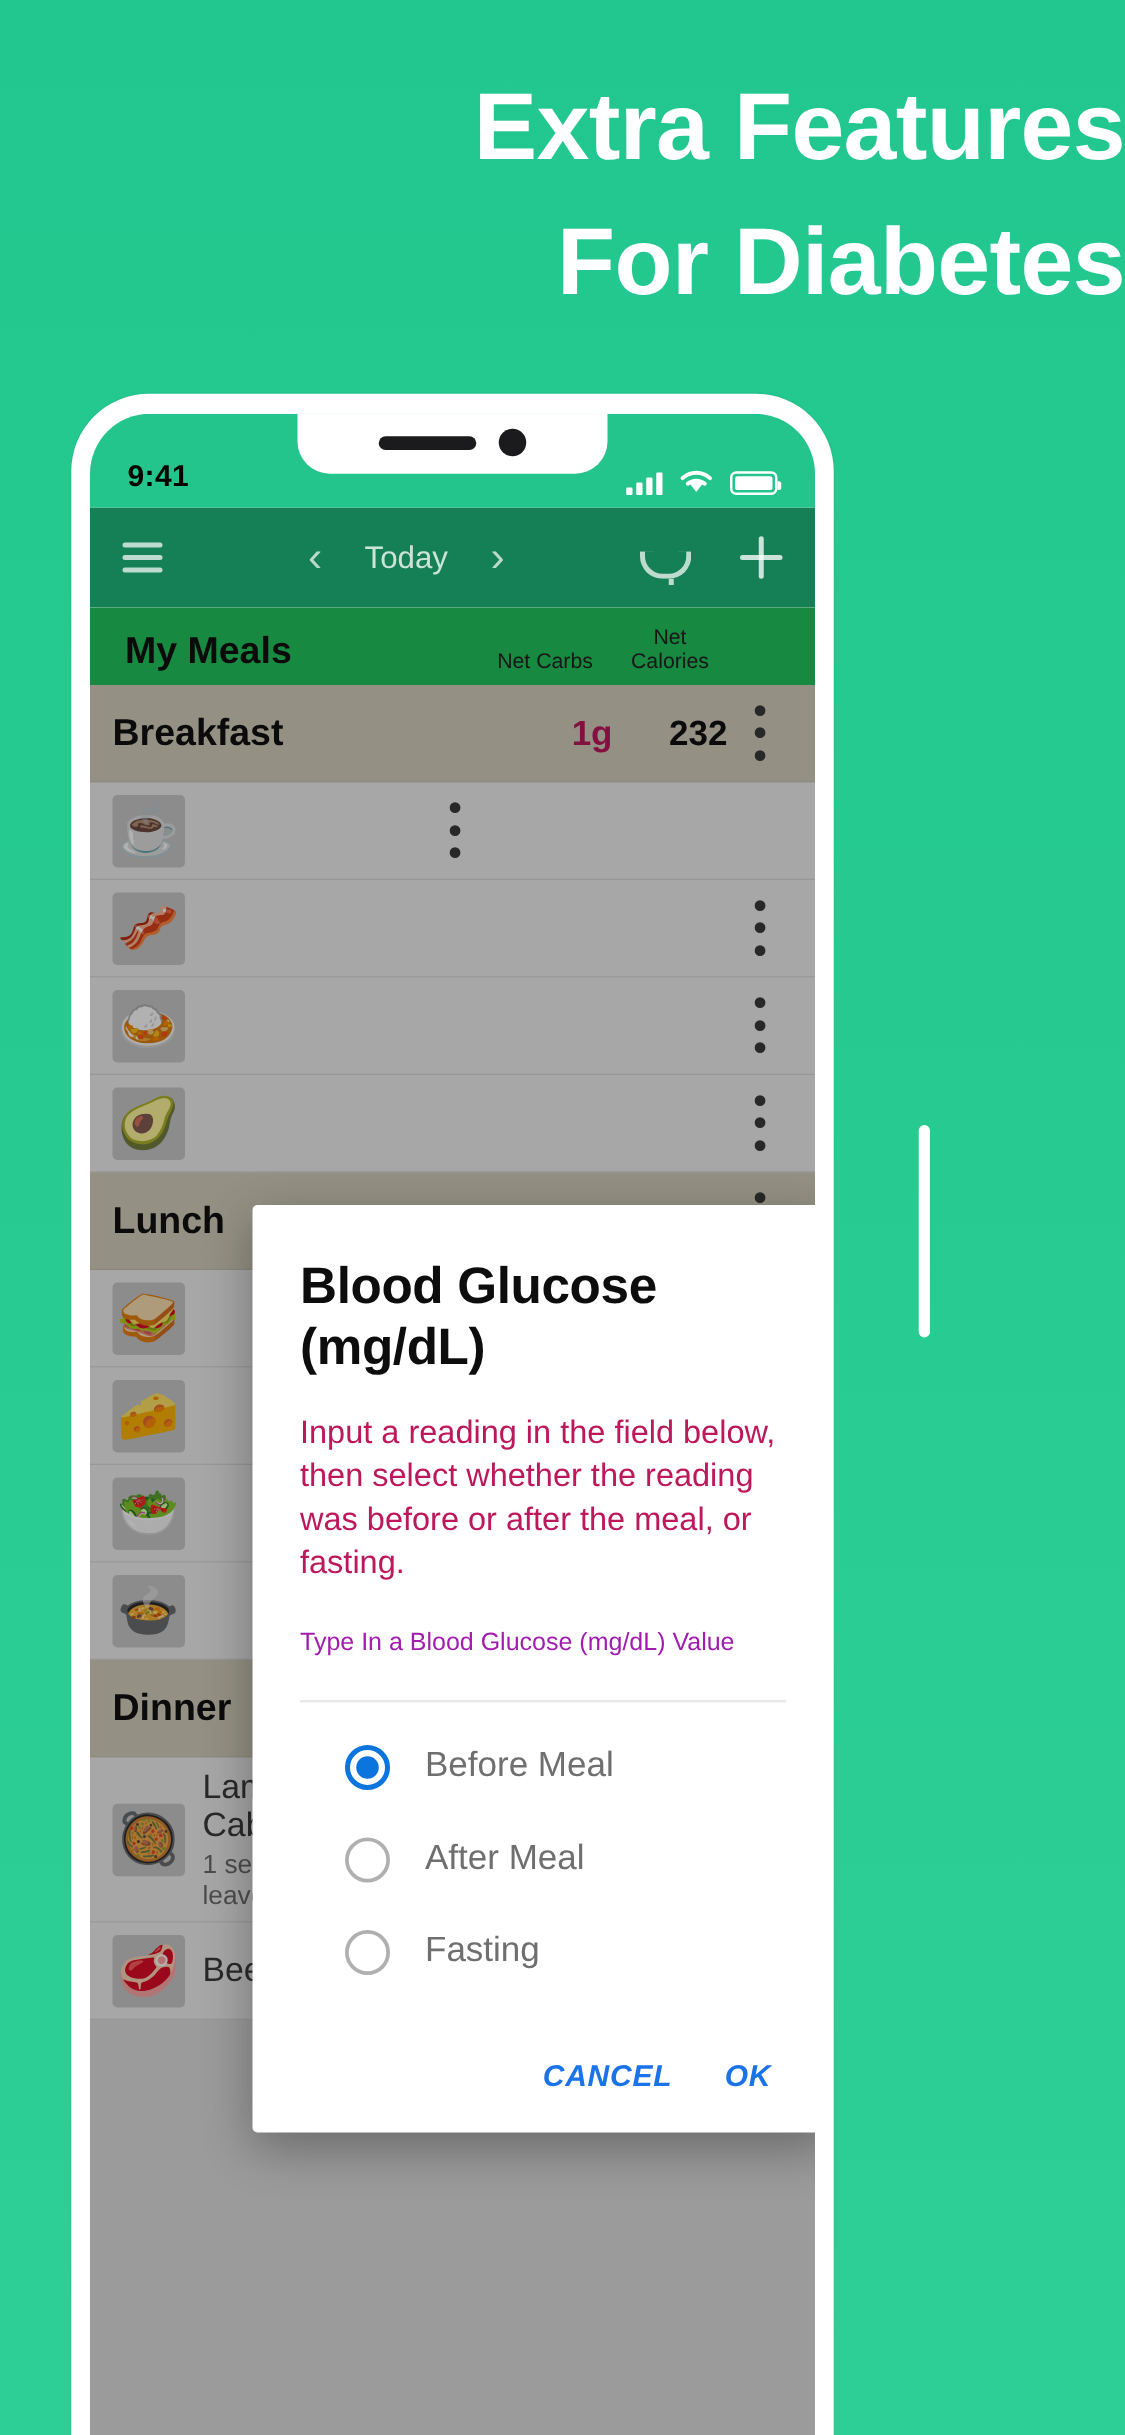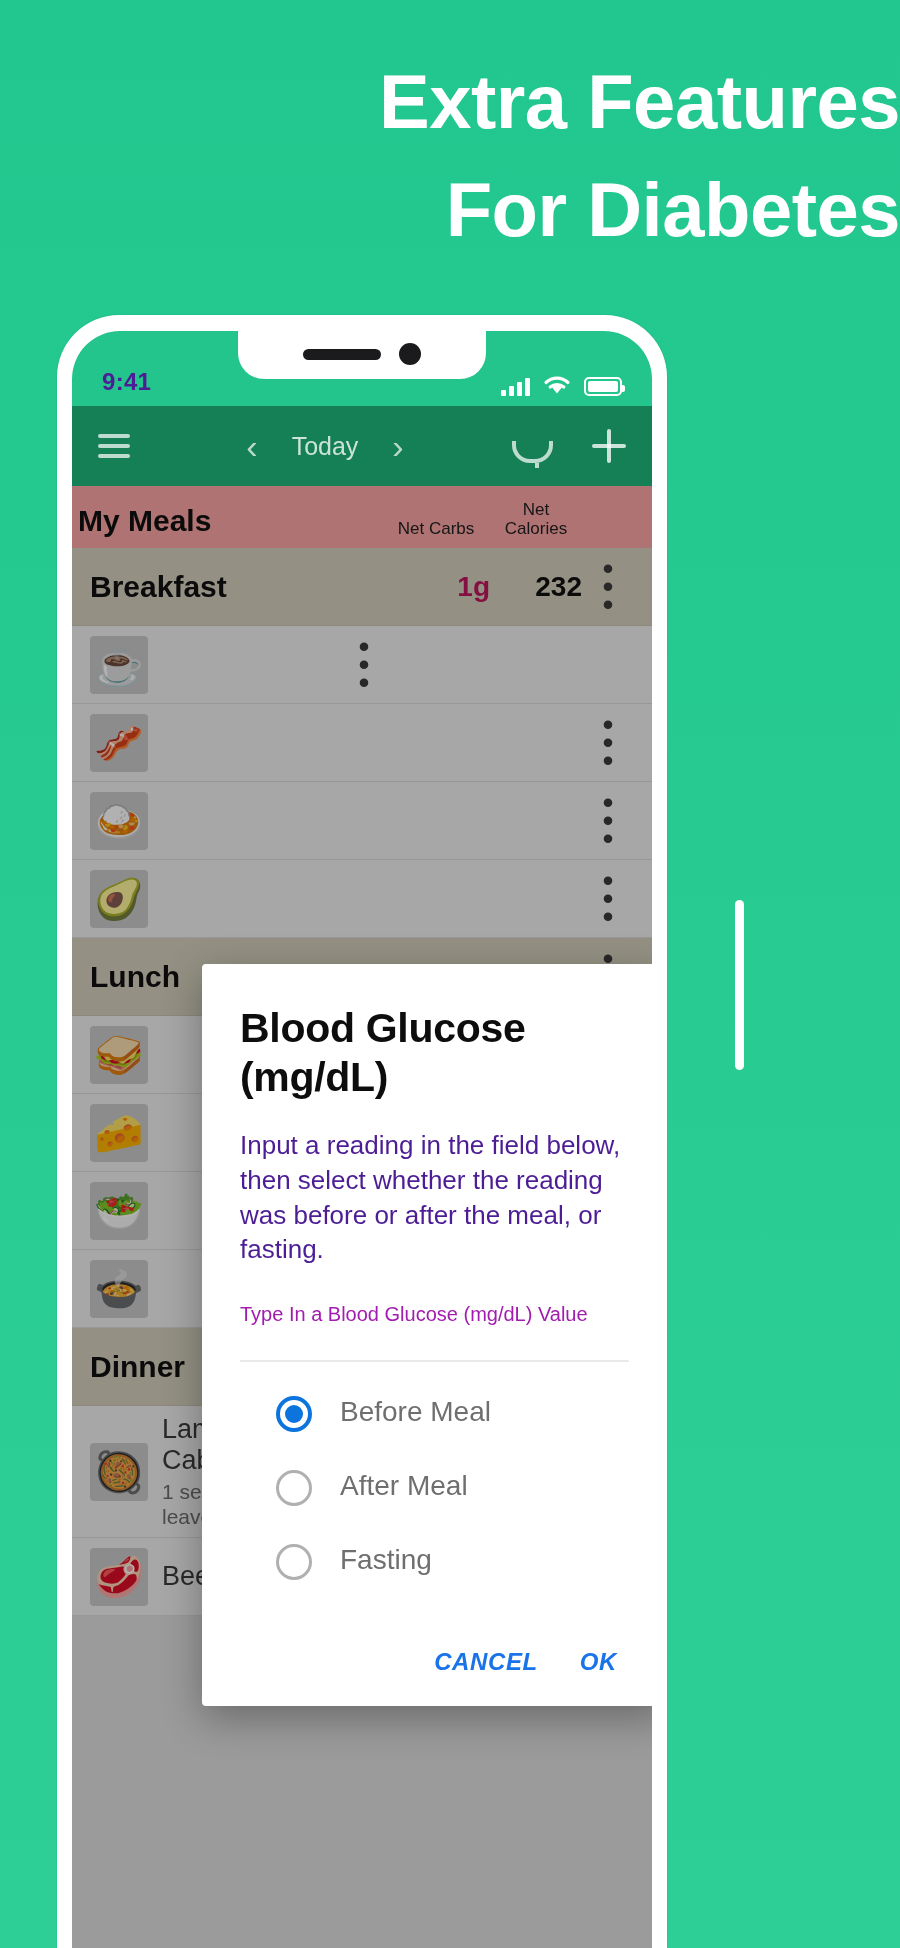--- a/index.html
+++ b/index.html
@@ -63,21 +63,21 @@
   .statusbar {
     position: relative;
     height: 75px;
     background: #23c58c;
     display: flex;
     align-items: flex-end;
     justify-content: space-between;
     padding: 0 30px 10px 30px;
   }
   .status-time {
-    color: #4c1d95;
+    color: #000000;
     font-size: 24px;
     font-weight: bold;
     letter-spacing: 0.3px;
   }
   .status-icons { display: flex; align-items: flex-end; gap: 12px; }
   .notch {
     position: absolute;
     left: 50%; top: -2px;
     transform: translateX(-50%);
     width: 248px; height: 50px;
@@ -138,22 +138,22 @@
   }
   .plus::before { left: 0; top: 15px; width: 34px; height: 4px; }
   .plus::after  { top: 0; left: 15px; height: 34px; width: 4px; }
 
   
   .content { position: relative; background: #dedede; height: 1529px; }
   .scrim { position: absolute; inset: 0; background: rgba(0,0,0,0.30); z-index: 5; pointer-events: none; }
 
   .meals-head {
     display: flex; align-items: flex-end;
-    padding: 14px 18px 10px 6px;
-    background: #fca5a5;
+    padding: 14px 18px 10px 28px;
+    background: #22c55e;
     height: 62px;
   }
   .meals-title { font-size: 30px; font-weight: bold; color: #111; flex: 1; }
   .col-h { font-size: 17px; color: #222; text-align: center; line-height: 1.12; }
   .col-carbs { width: 108px; }
   .col-cals  { width: 92px; }
   .col-menu  { width: 52px; }
 
   .meal-row {
     display: flex; align-items: center;
@@ -198,21 +198,21 @@
     border-radius: 4px;
     box-shadow: 0 12px 40px rgba(0,0,0,0.32);
     padding: 40px 38px 18px 38px;
   }
   .dlg-title {
     font-size: 41px; font-weight: bold; color: #0d0d0d;
     line-height: 1.2; letter-spacing: -0.3px;
   }
   .dlg-body {
     margin-top: 26px;
-    font-size: 26px; color: #4c1d95; line-height: 1.33;
+    font-size: 26px; color: #be185d; line-height: 1.33;
   }
   .dlg-hint {
     margin-top: 36px;
     font-size: 20px; color: #a21caf;
   }
   .dlg-input {
     margin-top: 34px;
     height: 2px; background: #e9e9e9; border-radius: 1px;
   }
   .radios { margin-top: 34px; }

